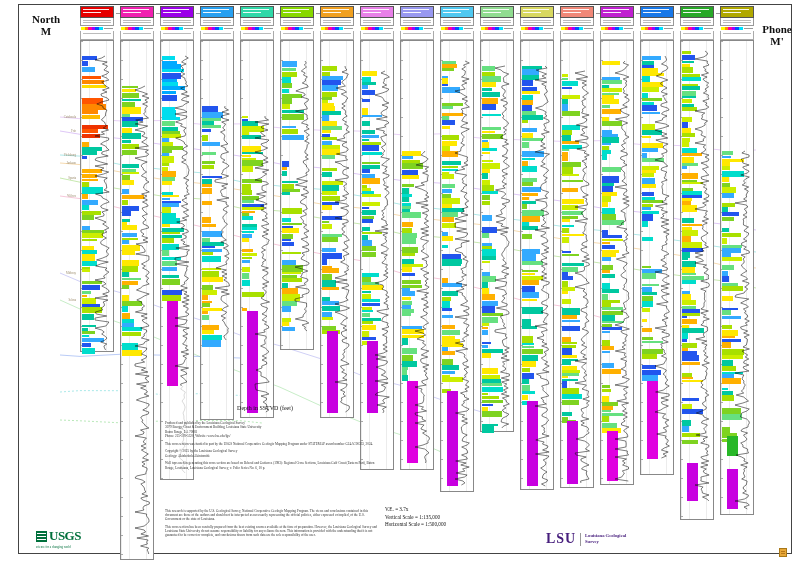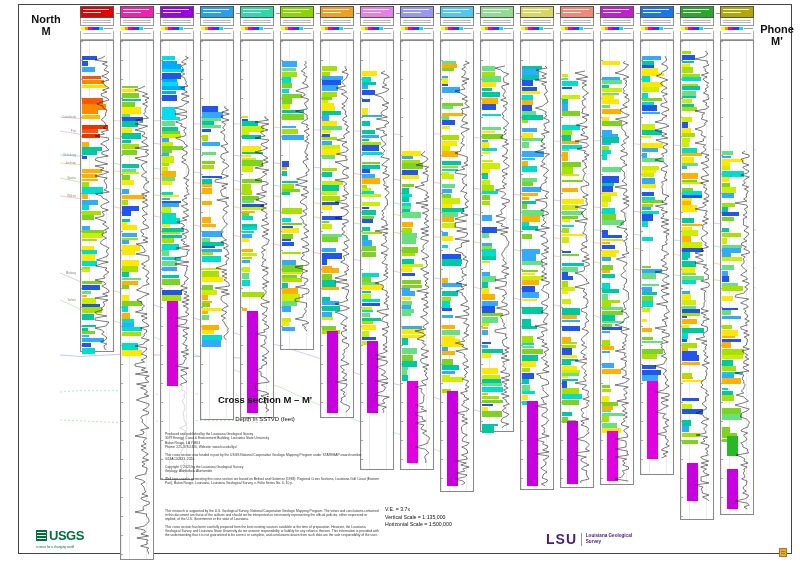--- a/index.html
+++ b/index.html
@@ -1,17 +1,17 @@
 <!DOCTYPE html>
 <html><head>
 <meta charset="utf-8">
 <style>
   html,body{margin:0;padding:0;background:#ffffff;}
   #sheet{position:relative;width:800px;height:565px;background:#ffffff;overflow:hidden;
-         font-family:Liberation Sans, sans-serif;color:#222;}
+         font-family:Liberation Serif, serif;color:#222;}
   #frame{position:absolute;left:18px;top:4px;width:772px;height:548px;border:0.8px solid #444;}
   #corr{position:absolute;left:0;top:0;z-index:1;}
   #wells{position:absolute;left:0;top:0;z-index:2;width:800px;height:565px;}
   .well{position:absolute;}
   .whead{position:absolute;left:0;top:0;width:100%;height:12px;border:0.4px solid #555;box-sizing:border-box;}
   .fauxline{height:1.4px;background:rgba(255,255,255,.92);margin:1.6px 2px 0 2px;}
   .winfo{position:absolute;left:0;top:12px;width:100%;height:8px;background:#fff;border:0.4px solid #999;border-top:none;box-sizing:border-box;}
   .infoline{height:.6px;background:#bbb;margin:1.8px 2px 0 2px;}
   .wlegend{position:absolute;left:1px;top:20.5px;height:3.6px;display:flex;}
   .wlegend span{width:3.6px;height:3.6px;display:block;}
@@ -1469,21 +1469,20 @@
       <div class="fmlabel" style="left: 22px; top: 129px;">Frio</div>
       <div class="fmlabel" style="left: 22px; top: 153px;">Vicksburg</div>
       <div class="fmlabel" style="left: 22px; top: 161px;">Jackson</div>
       <div class="fmlabel" style="left: 22px; top: 176px;">Sparta</div>
       <div class="fmlabel" style="left: 22px; top: 194px;">Wilcox</div>
       <div class="fmlabel" style="left: 22px; top: 271px;">Midway</div>
       <div class="fmlabel" style="left: 22px; top: 298px;">Selma</div>
     </div>
 
   <div id="titleblock">
-    <div id="cs-title">Cross section M – M'</div>
     <div id="cs-sub">Depth in SSTVD (feet)</div>
     <div class="tiny" style="margin-top:10px;">
       <div>Produced and published by the Louisiana Geological Survey</div>
       <div>3079 Energy, Coast &amp; Environment Building, Louisiana State University</div>
       <div>Baton Rouge, LA 70803</div>
       <div>Phone: 225-578-5320, Website: www.lsu.edu/lgs/</div>
     </div>
     <div class="tiny">This cross section was funded in part by the USGS National Cooperative Geologic Mapping Program under STATEMAP award number G24AC00333, 2024.</div>
     <div class="tiny">
       <div>Copyright © 2025 by the Louisiana Geological Survey</div>

